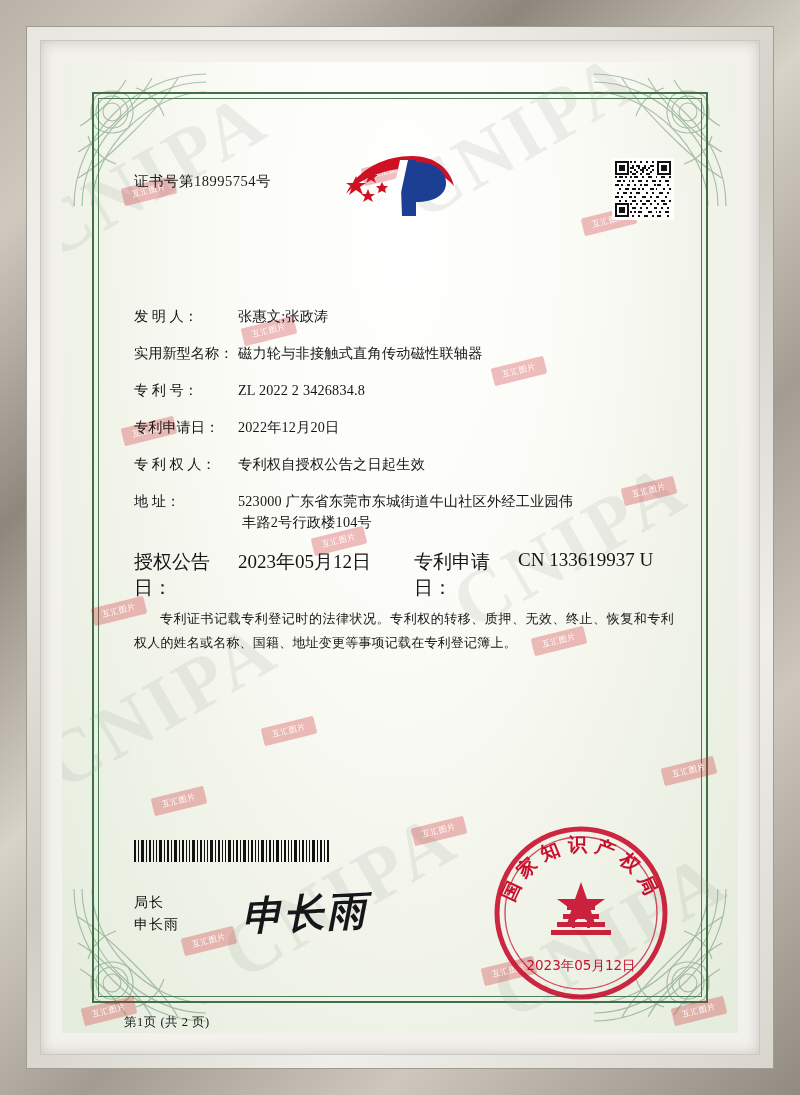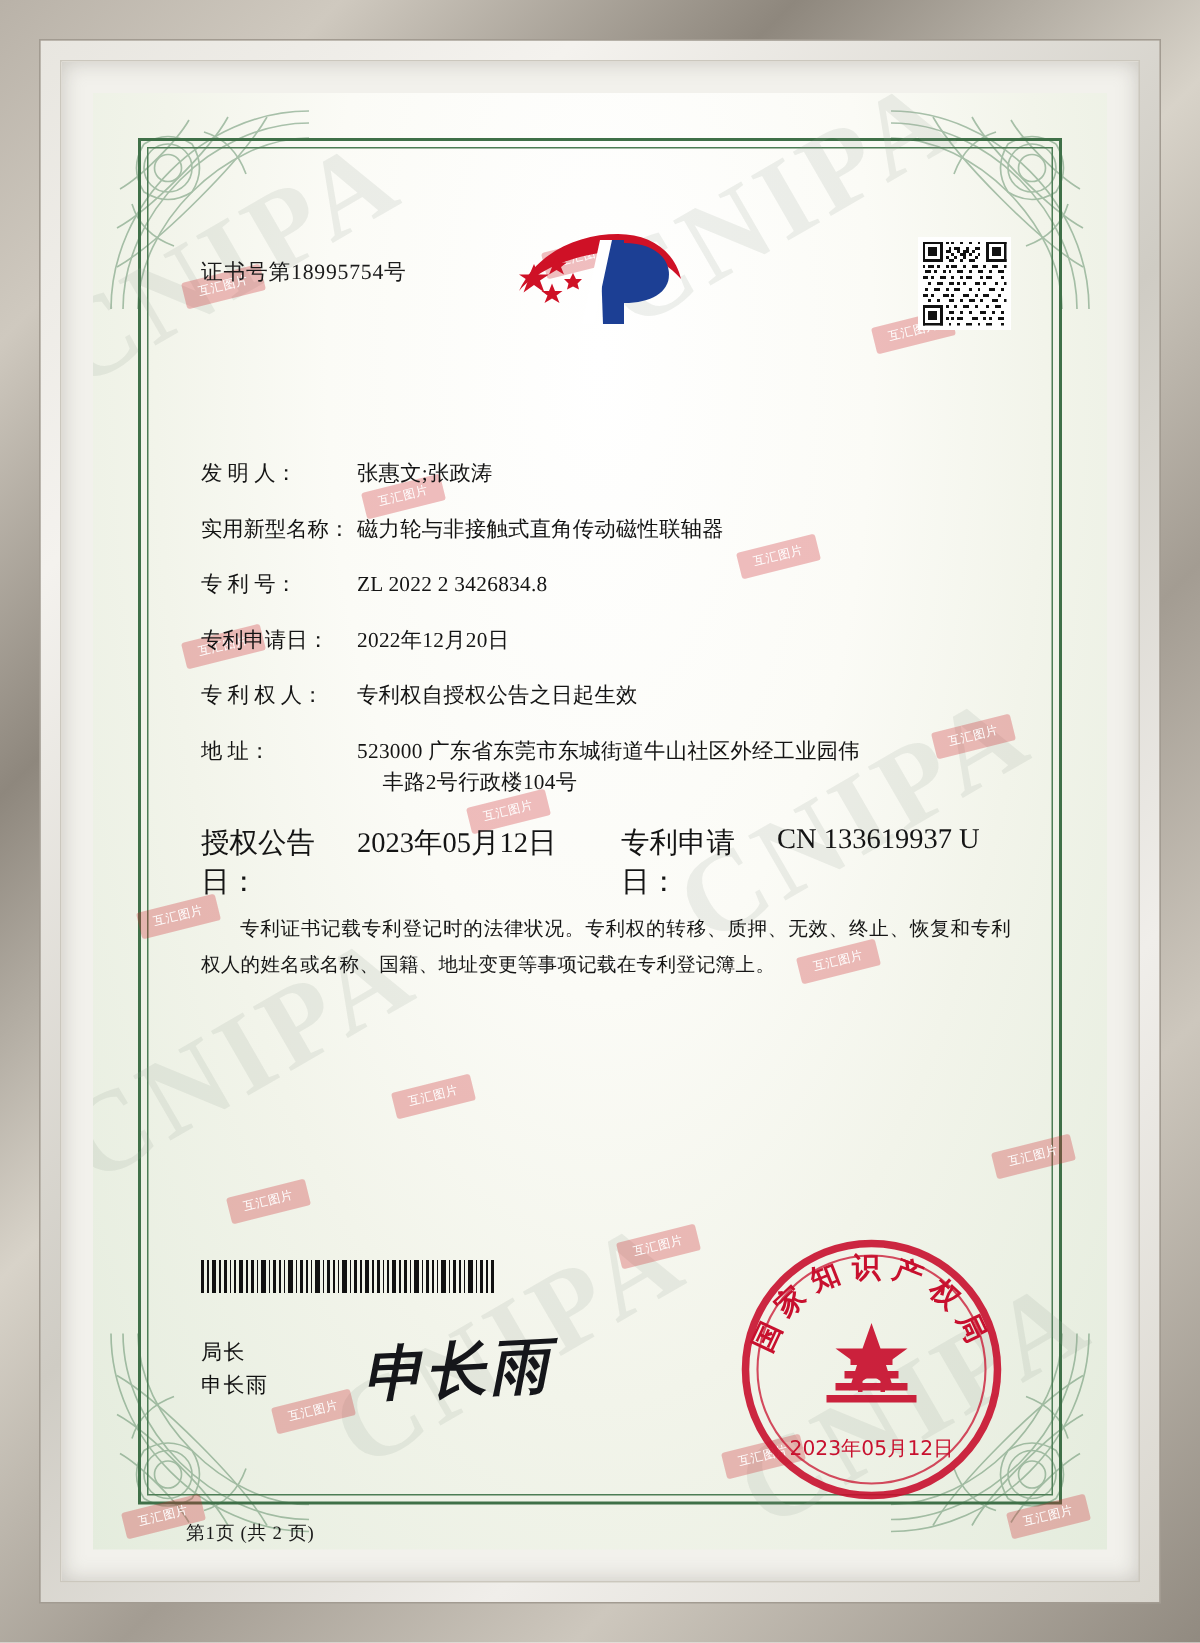--- a/index.html
+++ b/index.html
@@ -166,21 +166,21 @@
   .field .lbl {
     width: 104px;
     flex: 0 0 104px;
     letter-spacing: 0px;
     white-space: nowrap;
   }
   .field .val {
     flex: 1;
     letter-spacing: .2px;
   }
-  .field .val .line2 { display: block; margin-left: 17px; }
+  .field .val .line2 { display: block; margin-left: 4px; }
 
   .field-split {
     display: flex;
     align-items: flex-end;
     font-size: 19px;
     color: #141414;
   }
   .field-split .half { display: flex; }
   .field-split .half.first { width: 280px; flex: 0 0 280px; }
   .field-split .lbl2 { width: 104px; flex: 0 0 104px; }

